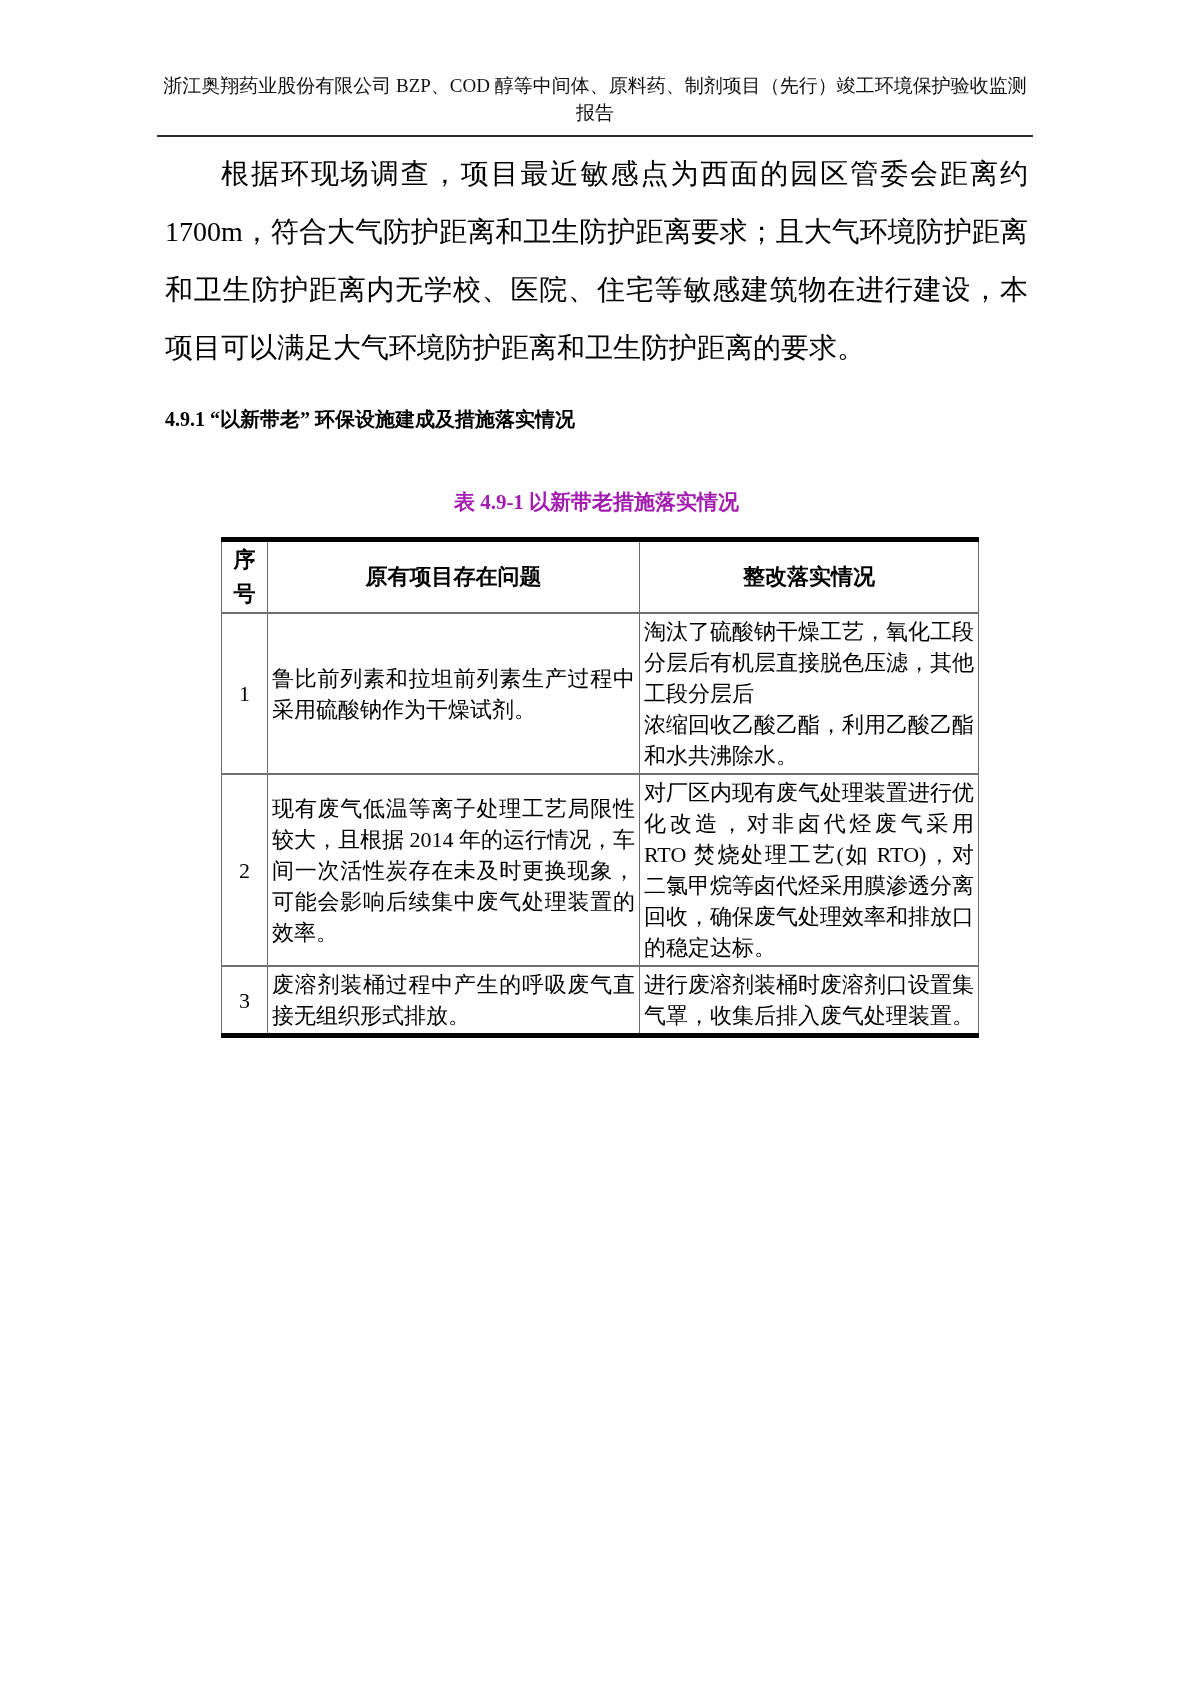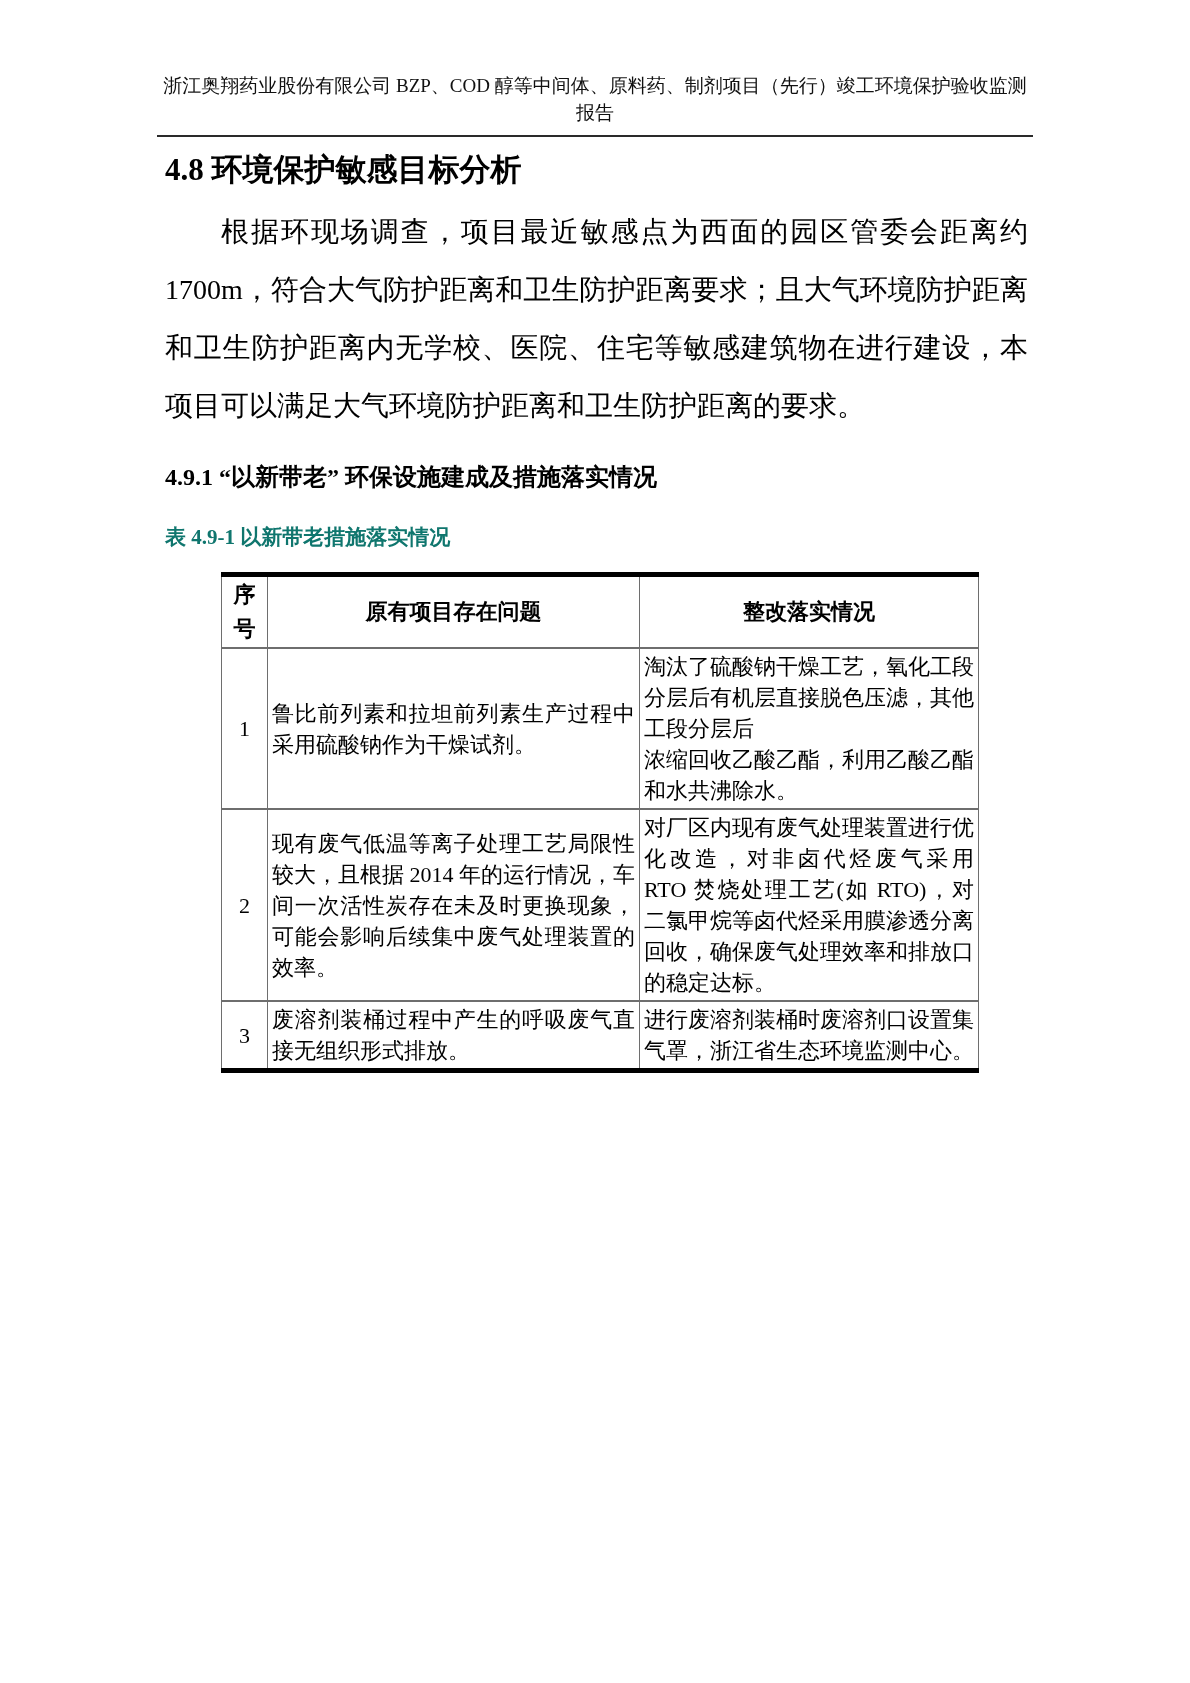--- a/index.html
+++ b/index.html
@@ -23,26 +23,26 @@
   p.body-par {
     margin:0; font-size:28px; line-height:58px;
     text-align:justify; text-indent:2em; color:#000;
   }
   h2.sec-h2 {
     margin:2px 0 10px 0; font-size:31px; line-height:46px;
     font-weight:bold; color:#000;
   }
   h2.sec-h2.h49 { margin-top:6px; margin-bottom:0; }
   h3.sec-h3 {
-    margin:20px 0 0 0; font-size:24px; line-height:44px;
+    margin:20px 0 0 0; font-size:20px; line-height:44px;
     font-weight:bold; color:#000;
   }
   .tbl-caption {
-    margin-top:23px; text-align:left;
-    font-size:21px; line-height:30px; font-weight:bold; color:#0f766e;
+    margin-top:46px; text-align:center;
+    font-size:21px; line-height:30px; font-weight:bold; color:#a21caf;
   }
   
   table.old-new {
     margin:20px 0 0 56px;
     width:757px; table-layout:fixed; border-collapse:collapse;
     border-top:5px solid #000; border-bottom:5px solid #000;
     font-size:22px; color:#000;
   }
   table.old-new td, table.old-new th {
     border-left:1px solid #6e6e6e; border-right:1px solid #6e6e6e;
@@ -74,21 +74,20 @@
 </head>
 <body>
 
 <div class="page">
 
   <div class="doc-header">浙江奥翔药业股份有限公司 BZP、COD 醇等中间体、原料药、制剂项目（先行）竣工环境保护验收监测报告</div>
 
   <div class="content">
 
 
-    <h2 class="sec-h2">4.8 环境保护敏感目标分析</h2>
 
 
     <p class="body-par">根据环现场调查，项目最近敏感点为西面的园区管委会距离约 1700m，符合大气防护距离和卫生防护距离要求；且大气环境防护距离和卫生防护距离内无学校、医院、住宅等敏感建筑物在进行建设，本项目可以满足大气环境防护距离和卫生防护距离的要求。</p>
 
 
     <h3 class="sec-h3">4.9.1 “以新带老” 环保设施建成及措施落实情况</h3>
 
     <div class="tbl-caption">表 4.9-1 以新带老措施落实情况</div>
 
     <table class="old-new">
@@ -112,21 +111,21 @@
 浓缩回收乙酸乙酯，利用乙酸乙酯和水共沸除水。</td>
         </tr>
         <tr class="r2">
           <td class="c-no">2</td>
           <td class="c-text">现有废气低温等离子处理工艺局限性较大，且根据 2014 年的运行情况，车间一次活性炭存在未及时更换现象，可能会影响后续集中废气处理装置的效率。</td>
           <td class="c-text multi">对厂区内现有废气处理装置进行优化改造，对非卤代烃废气采用 RTO 焚烧处理工艺(如 RTO)，对二氯甲烷等卤代烃采用膜渗透分离回收，确保废气处理效率和排放口的稳定达标。</td>
         </tr>
         <tr class="r3">
           <td class="c-no">3</td>
           <td class="c-text">废溶剂装桶过程中产生的呼吸废气直接无组织形式排放。</td>
-          <td class="c-text multi">进行废溶剂装桶时废溶剂口设置集气罩，浙江省生态环境监测中心。</td>
+          <td class="c-text multi">进行废溶剂装桶时废溶剂口设置集气罩，收集后排入废气处理装置。</td>
         </tr>
       </tbody>
     </table>
 
   </div>
 
   <div class="footer-org">以新带老措施落实情况</div>
 
   <div class="footer-page">49</div>
 

